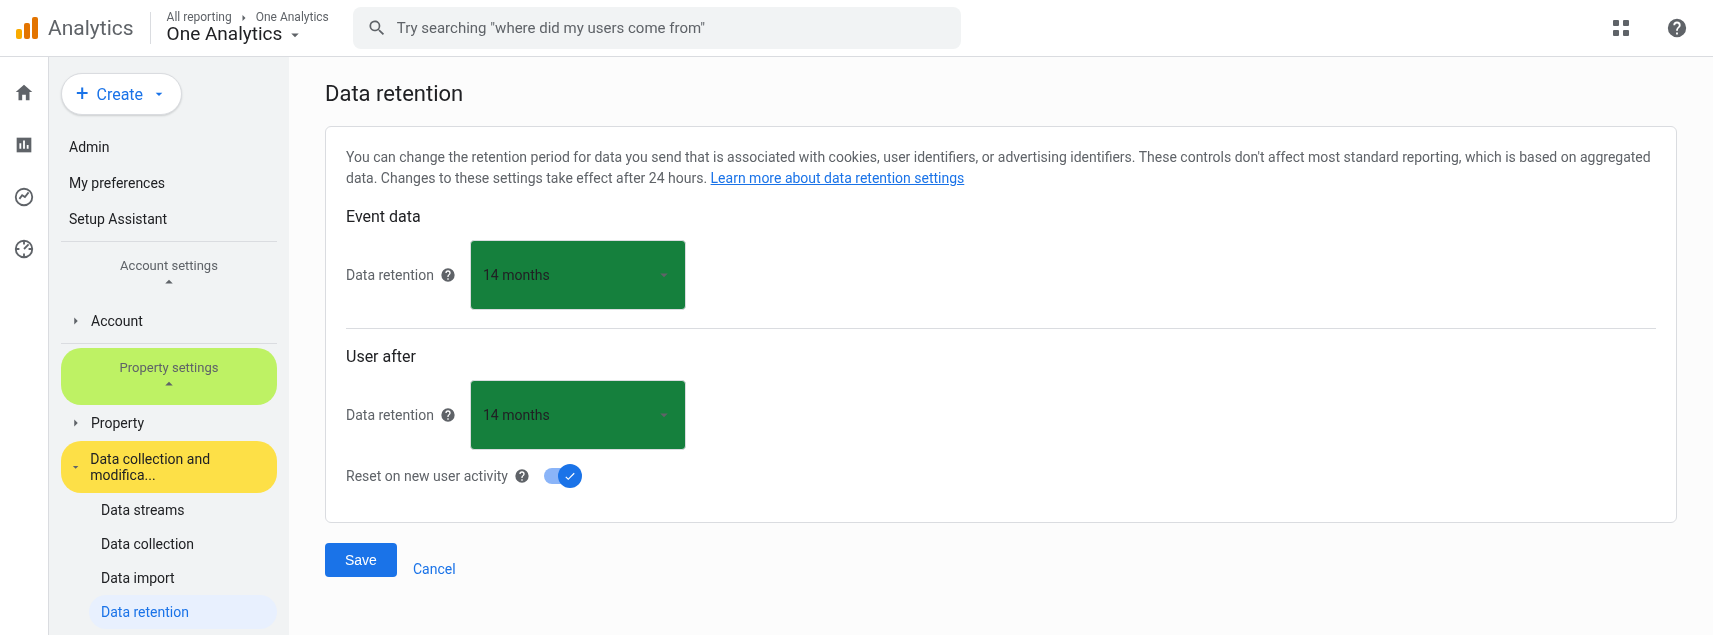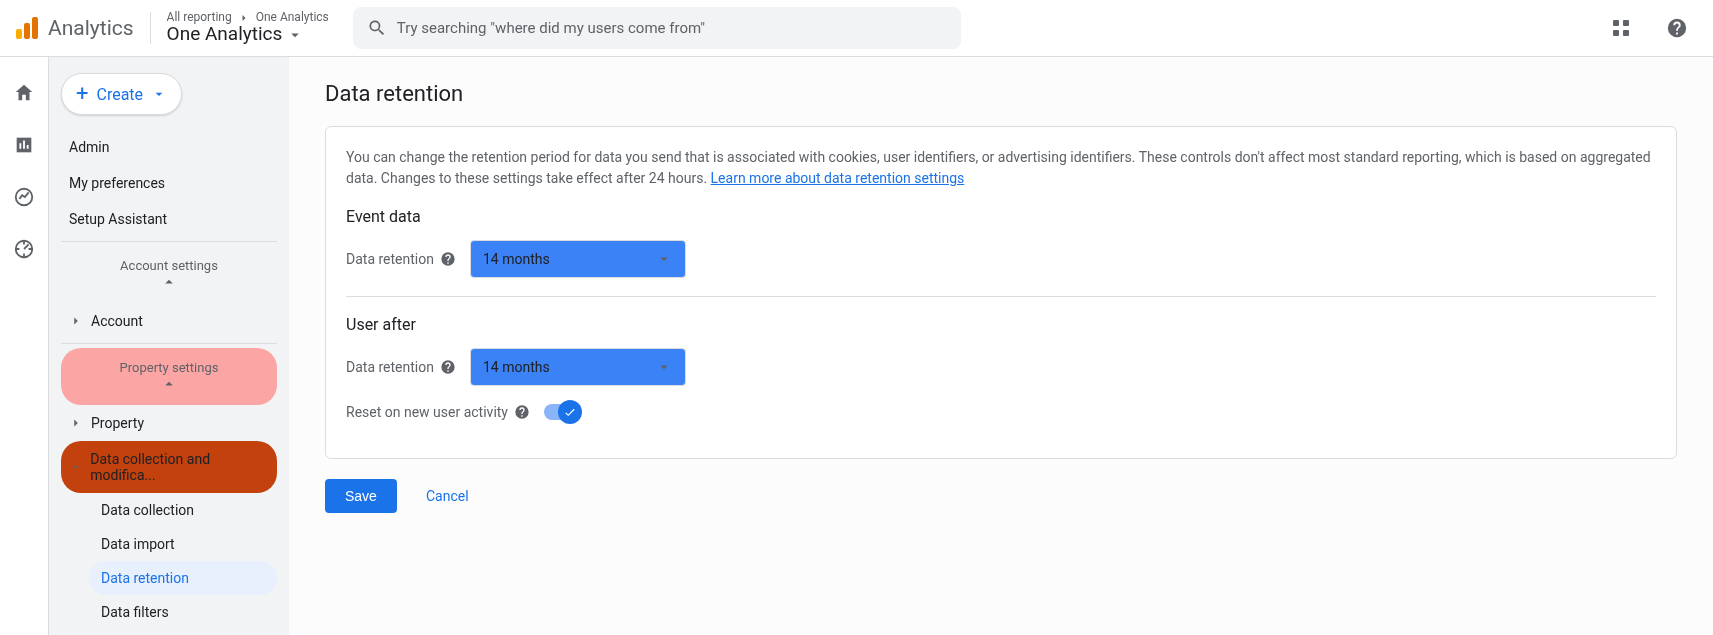--- a/index.html
+++ b/index.html
@@ -47,44 +47,44 @@
   .create-btn{background:#fff;border:1px solid var(--border);border-radius:24px;height:40px;display:inline-flex;align-items:center;gap:8px;padding:0 14px;box-shadow:0 1px 2px rgba(60,64,67,.2);margin-bottom:14px;}
   .create-btn .plus{font-size:22px;color:var(--blue);line-height:1;}
   .create-btn .lbl{color:var(--blue);font-size:16px;}
   .create-btn svg{width:16px;height:16px;fill:var(--blue);}
   .side-item{padding:10px 8px;font-size:14px;border-radius:0 20px 20px 0;display:flex;align-items:center;gap:8px;color:var(--text-strong);}
   .side-section{padding:12px 8px;font-size:13px;color:var(--muted);display:flex;align-items:center;justify-content:space-between;flex-direction:column;}
   .chev{width:18px;height:18px;fill:var(--muted);}
   .chev-left{width:14px;height:14px;fill:var(--muted);margin-right:2px;}
   hr.side-hr{border:none;border-top:1px solid var(--border);margin:4px 0;}
   .row-expandable{display:flex;align-items:center;gap:6px;}
-  .side-item.highlight{background:#c2410c;border-radius:20px;}
+  .side-item.highlight{background:#fde047;border-radius:20px;}
   .sub-items{padding-left:28px;}
   .sub-item{padding:9px 12px;font-size:14px;color:var(--text-strong);border-radius:20px;}
   .sub-item.active{background:var(--chip-bg);color:var(--blue);}
   
   .main{flex:1;background:#fcfcfc;padding:24px 36px;overflow:auto;}
   .page-title{font-size:22px;color:var(--text-strong);margin:0 0 20px 0;font-weight:400;}
   .card{background:#fff;border:1px solid var(--border);border-radius:6px;}
   .card-header{padding:16px 20px;border-bottom:1px solid var(--border);font-size:15px;color:var(--text-strong);}
   .card-body{padding:20px;}
   .desc{font-size:14px;color:var(--muted);line-height:1.5;margin-bottom:18px;}
   .desc a{color:var(--blue);text-decoration:underline;}
   .section-label{font-size:16px;color:var(--text-strong);margin:6px 0 14px;}
   .field-row{display:flex;align-items:center;gap:14px;margin-bottom:18px;}
   .field-label{display:flex;align-items:center;gap:6px;font-size:14px;color:var(--muted);width:110px;}
   .help-icon{width:16px;height:16px;fill:var(--muted);}
-  .select{border:1px solid var(--border);border-radius:4px;height:36px;min-width:190px;display:flex;align-items:center;justify-content:space-between;padding:0 12px;font-size:14px;color:var(--text-strong);background:#3b82f6;}
+  .select{border:1px solid var(--border);border-radius:4px;height:36px;min-width:190px;display:flex;align-items:center;justify-content:space-between;padding:16px 12px;font-size:14px;color:var(--text-strong);background:#15803d;}
   .select svg{width:18px;height:18px;fill:var(--muted);}
   .thin-hr{border:none;border-top:1px solid var(--border);margin:6px 0 18px;}
   .toggle{position:relative;width:34px;height:16px;}
   .toggle-track{position:absolute;inset:0;border-radius:8px;background:#8ab4f8;}
   .toggle-knob{position:absolute;right:-4px;top:-4px;width:24px;height:24px;border-radius:50%;background:var(--blue);display:flex;align-items:center;justify-content:center;}
   .toggle-knob svg{width:14px;height:14px;fill:#fff;}
-  .actions{margin-top:20px;display:flex;align-items:center;gap:29px;}
+  .actions{margin-top:20px;display:flex;align-items:flex-end;gap:16px;}
   .btn-primary{background:var(--blue);color:#fff;border:none;border-radius:4px;height:34px;padding:0 20px;font-size:14px;}
   .btn-text{color:var(--blue);font-size:14px;}
 </style>
 </head>
 <body>
 
 <div class="topbar">
   <div class="brand">
     <span class="brand-icon">
       <span class="bar b1"></span>
@@ -181,39 +181,40 @@
         </svg>
     </div>
     <div class="side-item row-expandable">
       <svg class="chev-left" viewBox="0 0 24 24">
           <path d="M9 6l6 6-6 6z"></path>
         </svg>
       <span>Account</span>
     </div>
     <hr class="side-hr">
 
-    <div class="side-section" style="background:#fca5a5;border-radius:20px;">
+    <div class="side-section" style="background:#bef264;border-radius:20px;">
       <span>Property settings</span>
       <svg class="chev" viewBox="0 0 24 24">
           <path d="M7 14l5-5 5 5z"></path>
         </svg>
     </div>
     <div class="side-item row-expandable">
       <svg class="chev-left" viewBox="0 0 24 24">
           <path d="M9 6l6 6-6 6z"></path>
         </svg>
       <span>Property</span>
     </div>
     <div class="side-item row-expandable highlight">
       <svg class="chev-left" viewBox="0 0 24 24">
           <path d="M7 10l5 5 5-5z"></path>
         </svg>
       <span>Data collection and modifica...</span>
     </div>
     <div class="sub-items">
+      <div class="sub-item">Data streams</div>
       <div class="sub-item">Data collection</div>
       <div class="sub-item">Data import</div>
       <div class="sub-item active">Data retention</div>
       <div class="sub-item">Data filters</div>
     </div>
   </div>
 
   <div class="main">
     <h1 class="page-title">Data retention</h1>
 

